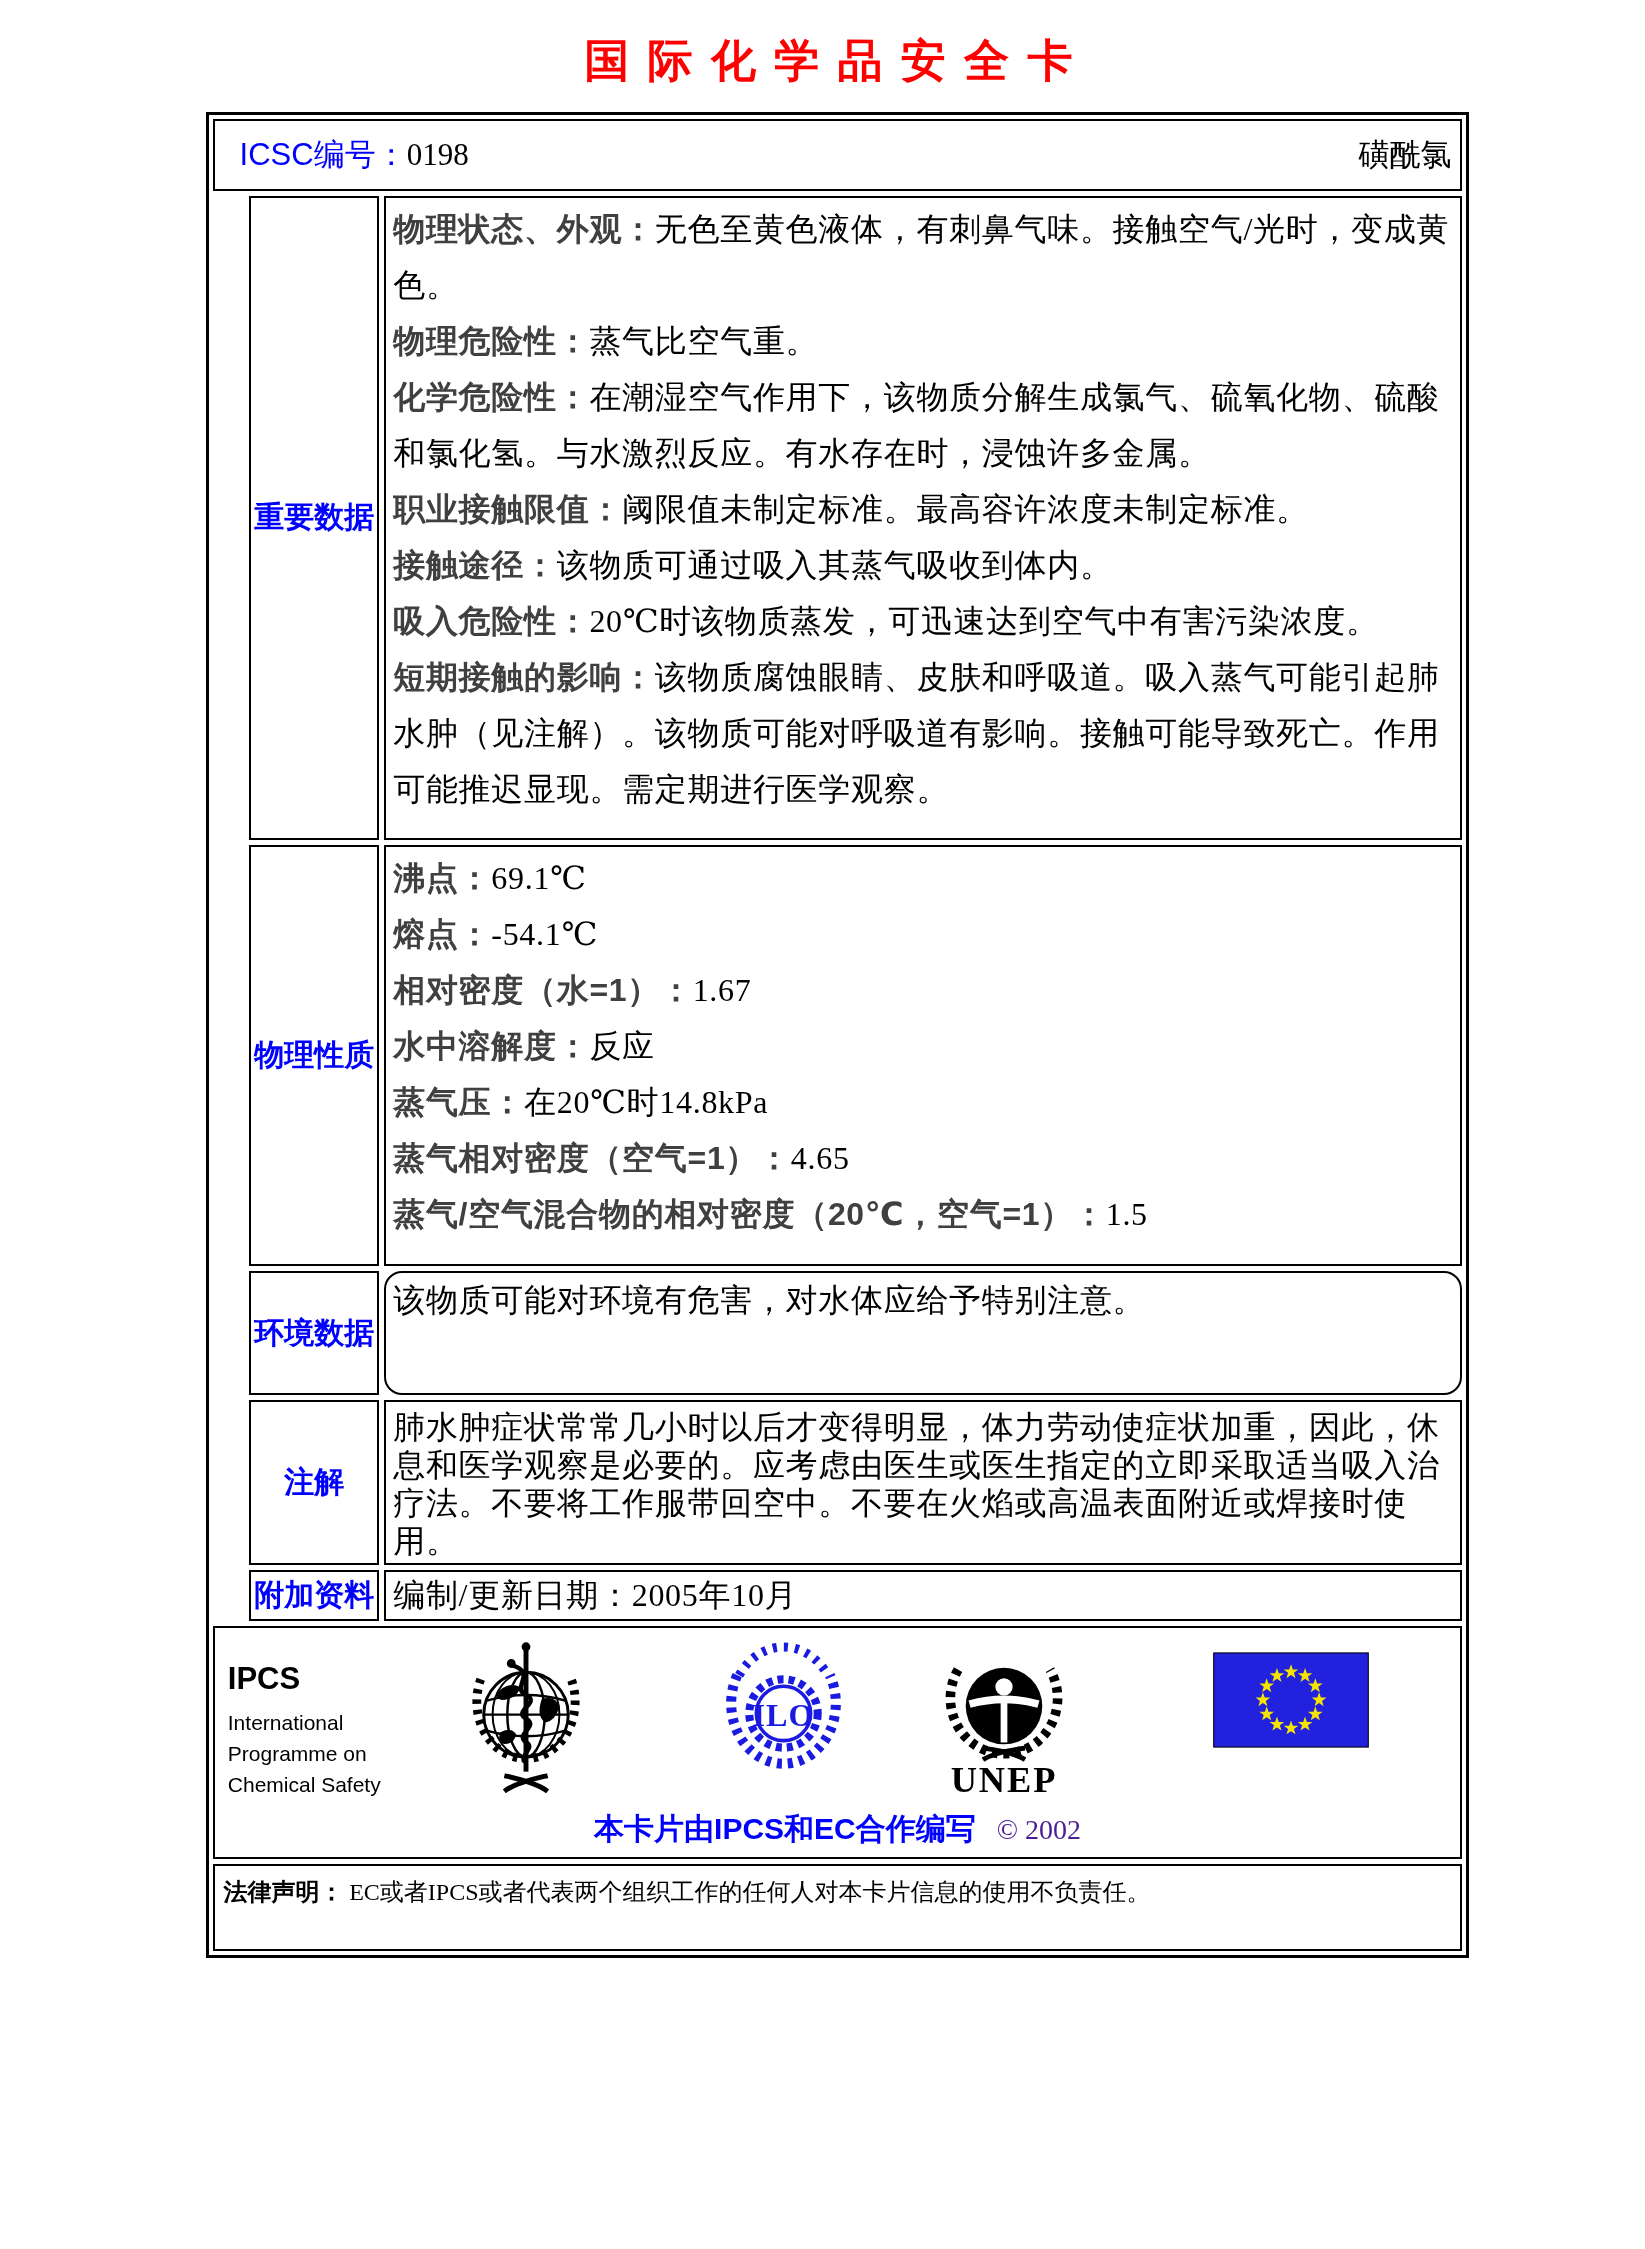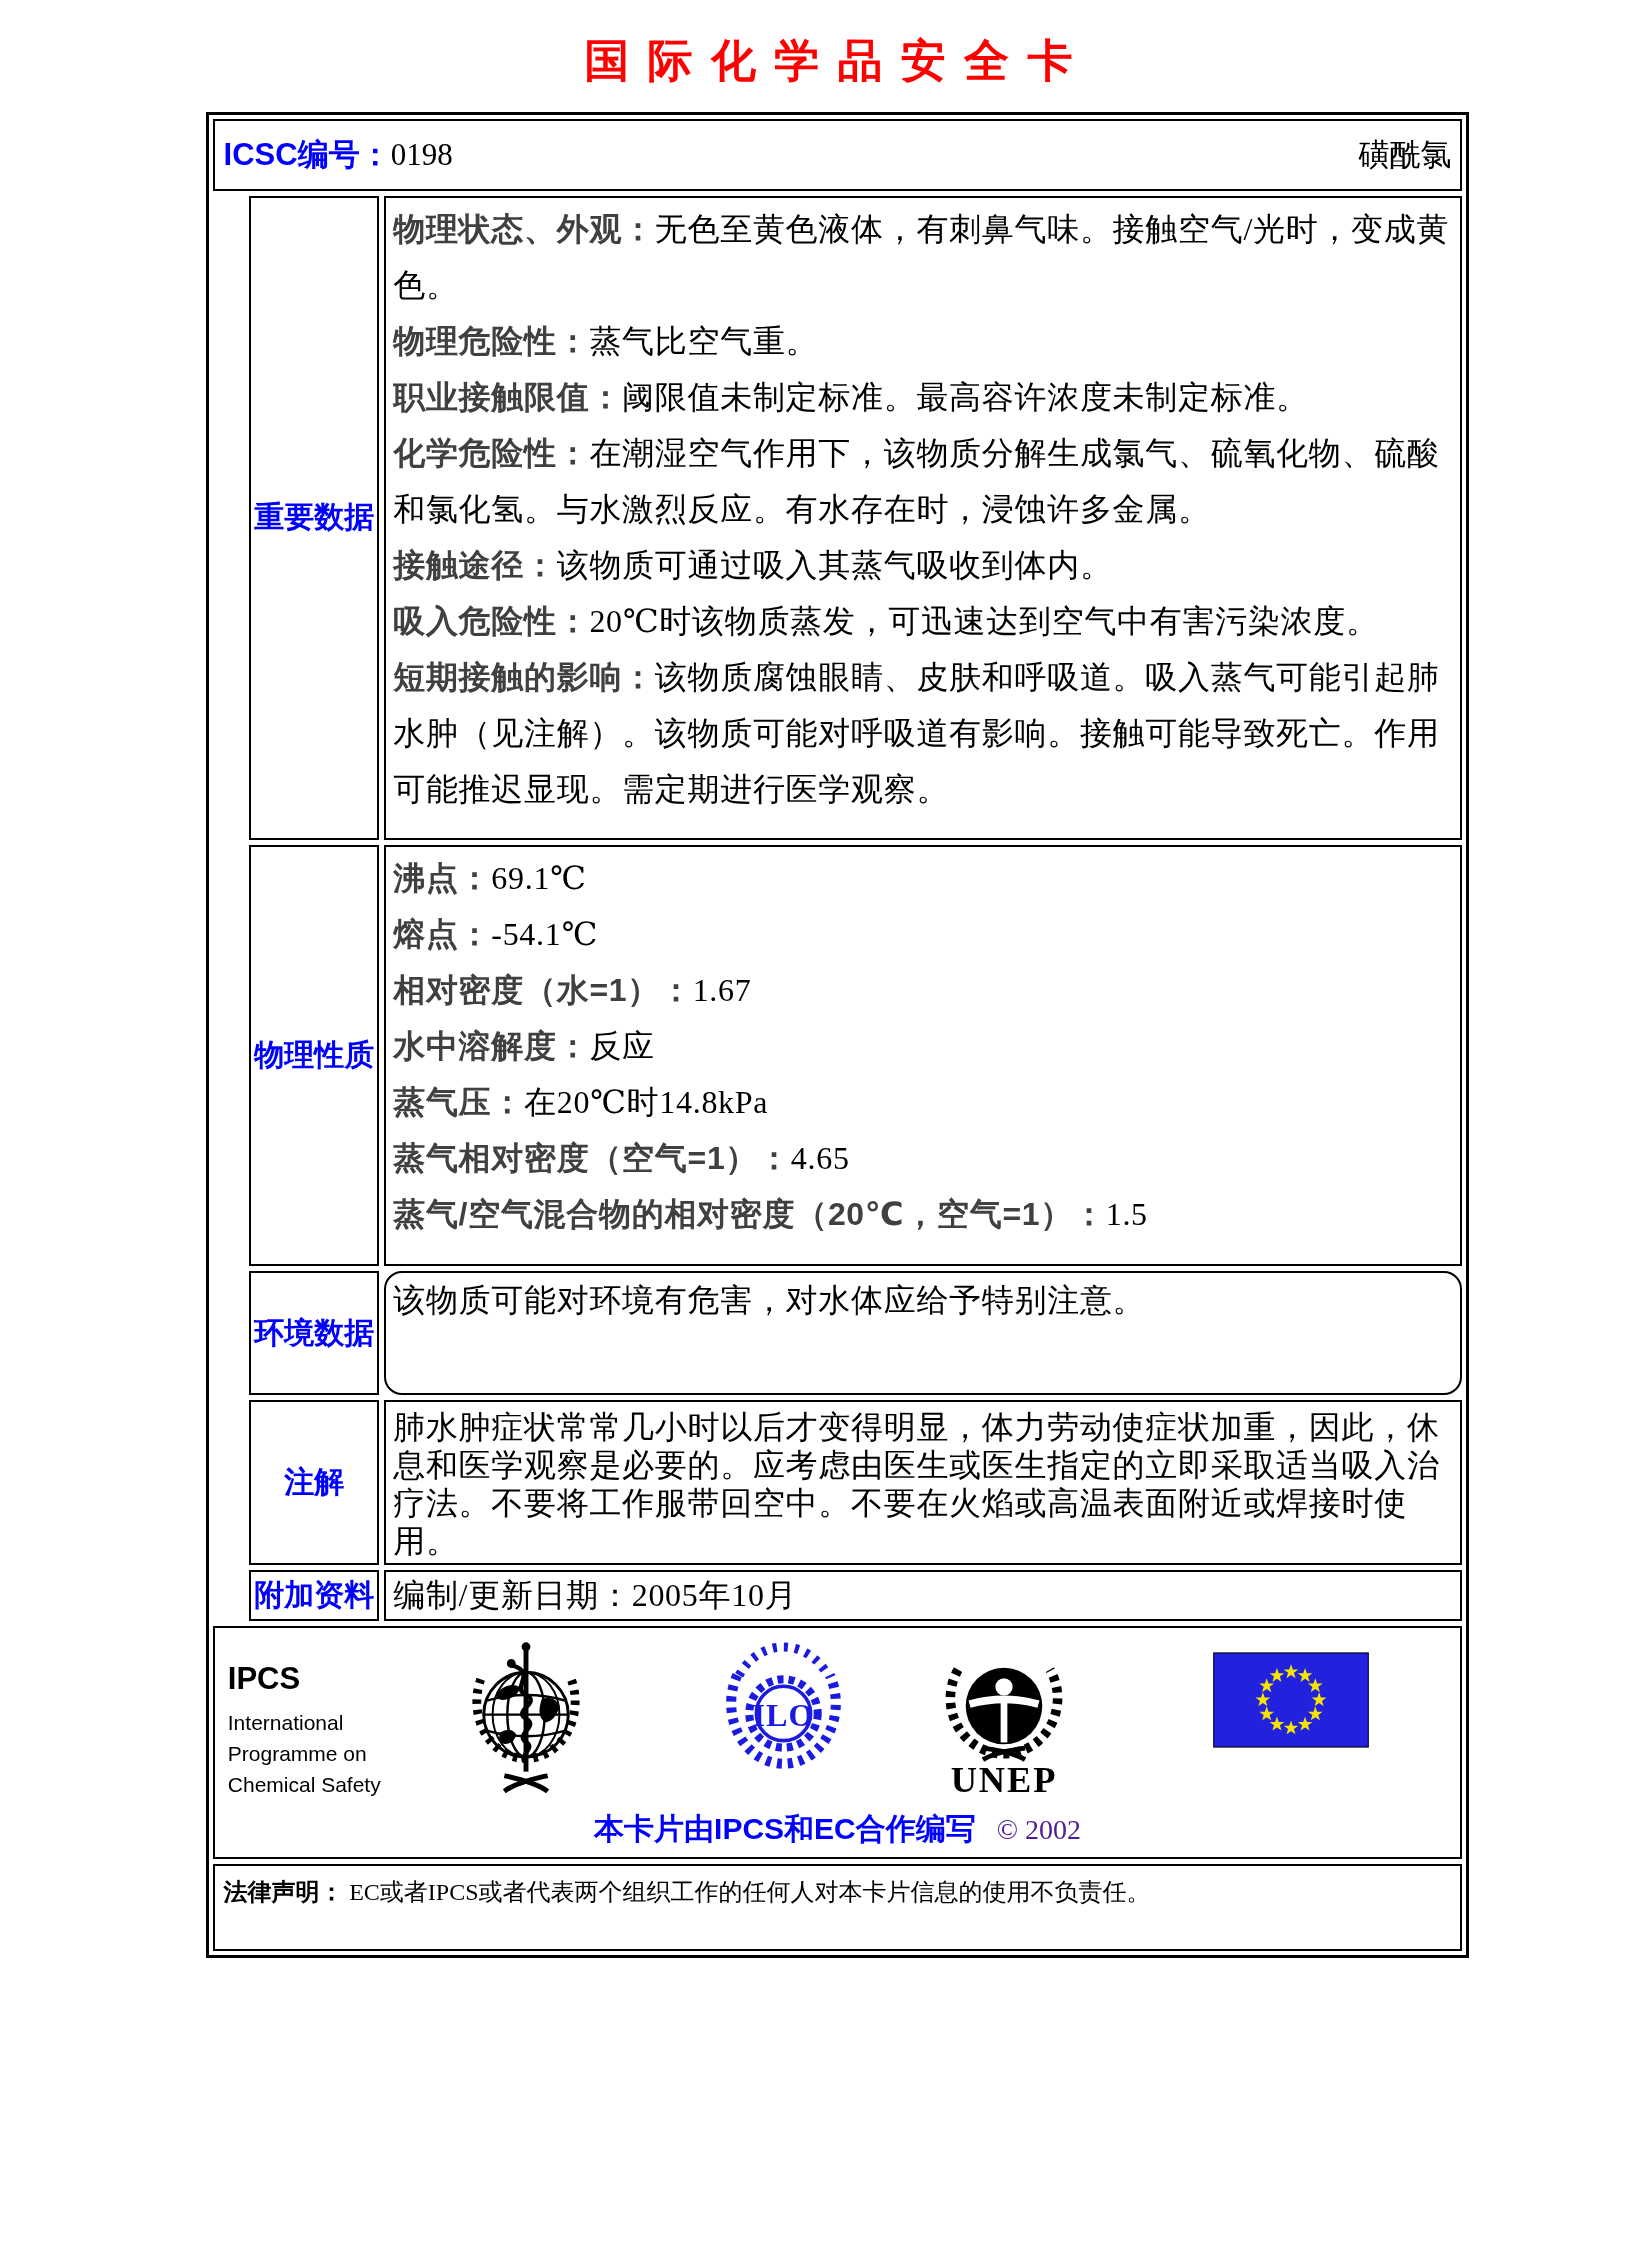--- a/index.html
+++ b/index.html
@@ -20,22 +20,23 @@
   .grid { display:grid; grid-template-columns:166px 1fr; gap:5px; padding:4.2px; }
   .cell { border:2.1px solid #000; background:#fff; }
   .span2 { grid-column:1 / 3; }
 
   .header-row {
     display:flex; justify-content:space-between; align-items:center;
     min-height:68px; padding:0 8.4px; font-size:31px;
   }
   .hdr-left { display:flex; align-items:center; }
   .blue-lbl {
-    color:#0000fe; font-weight:bold;
-    font-family:"Liberation Sans","DejaVu Sans",sans-serif;
+    color:#0000fe; font-weight:normal;
+    font-family:"Liberation Sans","DejaVu Sans",sans-serif;
+    margin-left:16px;
   }
   .chem-name { font-size:31px; }
 
   .label-cell {
     display:flex; align-items:center; justify-content:center;
     color:#0000fe; font-weight:bold; font-size:30px; text-align:center;
     font-family:"Liberation Sans","DejaVu Sans",sans-serif;
     padding:2.8px;
     margin-left:36px;
   }
@@ -91,22 +92,22 @@
           <span class="blue-lbl">ICSC编号：</span>
           <span>0198</span>
         </div>
         <div class="chem-name">磺酰氯</div>
       </div>
 
       <div class="cell label-cell">重要数据</div>
       <div class="cell content-cell c-important">
         <p class="entry"><span class="lbl">物理状态、外观：</span><span>无色至黄色液体，有刺鼻气味。接触空气/光时，变成黄色。</span></p>
         <p class="entry"><span class="lbl">物理危险性：</span><span>蒸气比空气重。</span></p>
+        <p class="entry"><span class="lbl">化学危险性：</span><span>在潮湿空气作用下，该物质分解生成氯气、硫氧化物、硫酸和氯化氢。与水激烈反应。有水存在时，浸蚀许多金属。</span></p>
         <p class="entry"><span class="lbl">职业接触限值：</span><span>阈限值未制定标准。最高容许浓度未制定标准。</span></p>
-        <p class="entry"><span class="lbl">化学危险性：</span><span>在潮湿空气作用下，该物质分解生成氯气、硫氧化物、硫酸和氯化氢。与水激烈反应。有水存在时，浸蚀许多金属。</span></p>
         <p class="entry"><span class="lbl">接触途径：</span><span>该物质可通过吸入其蒸气吸收到体内。</span></p>
         <p class="entry"><span class="lbl">吸入危险性：</span><span>20℃时该物质蒸发，可迅速达到空气中有害污染浓度。</span></p>
         <p class="entry"><span class="lbl">短期接触的影响：</span><span>该物质腐蚀眼睛、皮肤和呼吸道。吸入蒸气可能引起肺水肿（见注解）。该物质可能对呼吸道有影响。接触可能导致死亡。作用可能推迟显现。需定期进行医学观察。</span></p>
       </div>
 
       <div class="cell label-cell">物理性质</div>
       <div class="cell content-cell c-physical">
         <p class="entry"><span class="lbl">沸点：</span><span>69.1℃</span></p>
         <p class="entry"><span class="lbl">熔点：</span><span>-54.1℃</span></p>
         <p class="entry"><span class="lbl">相对密度（水=1）：</span><span>1.67</span></p>

